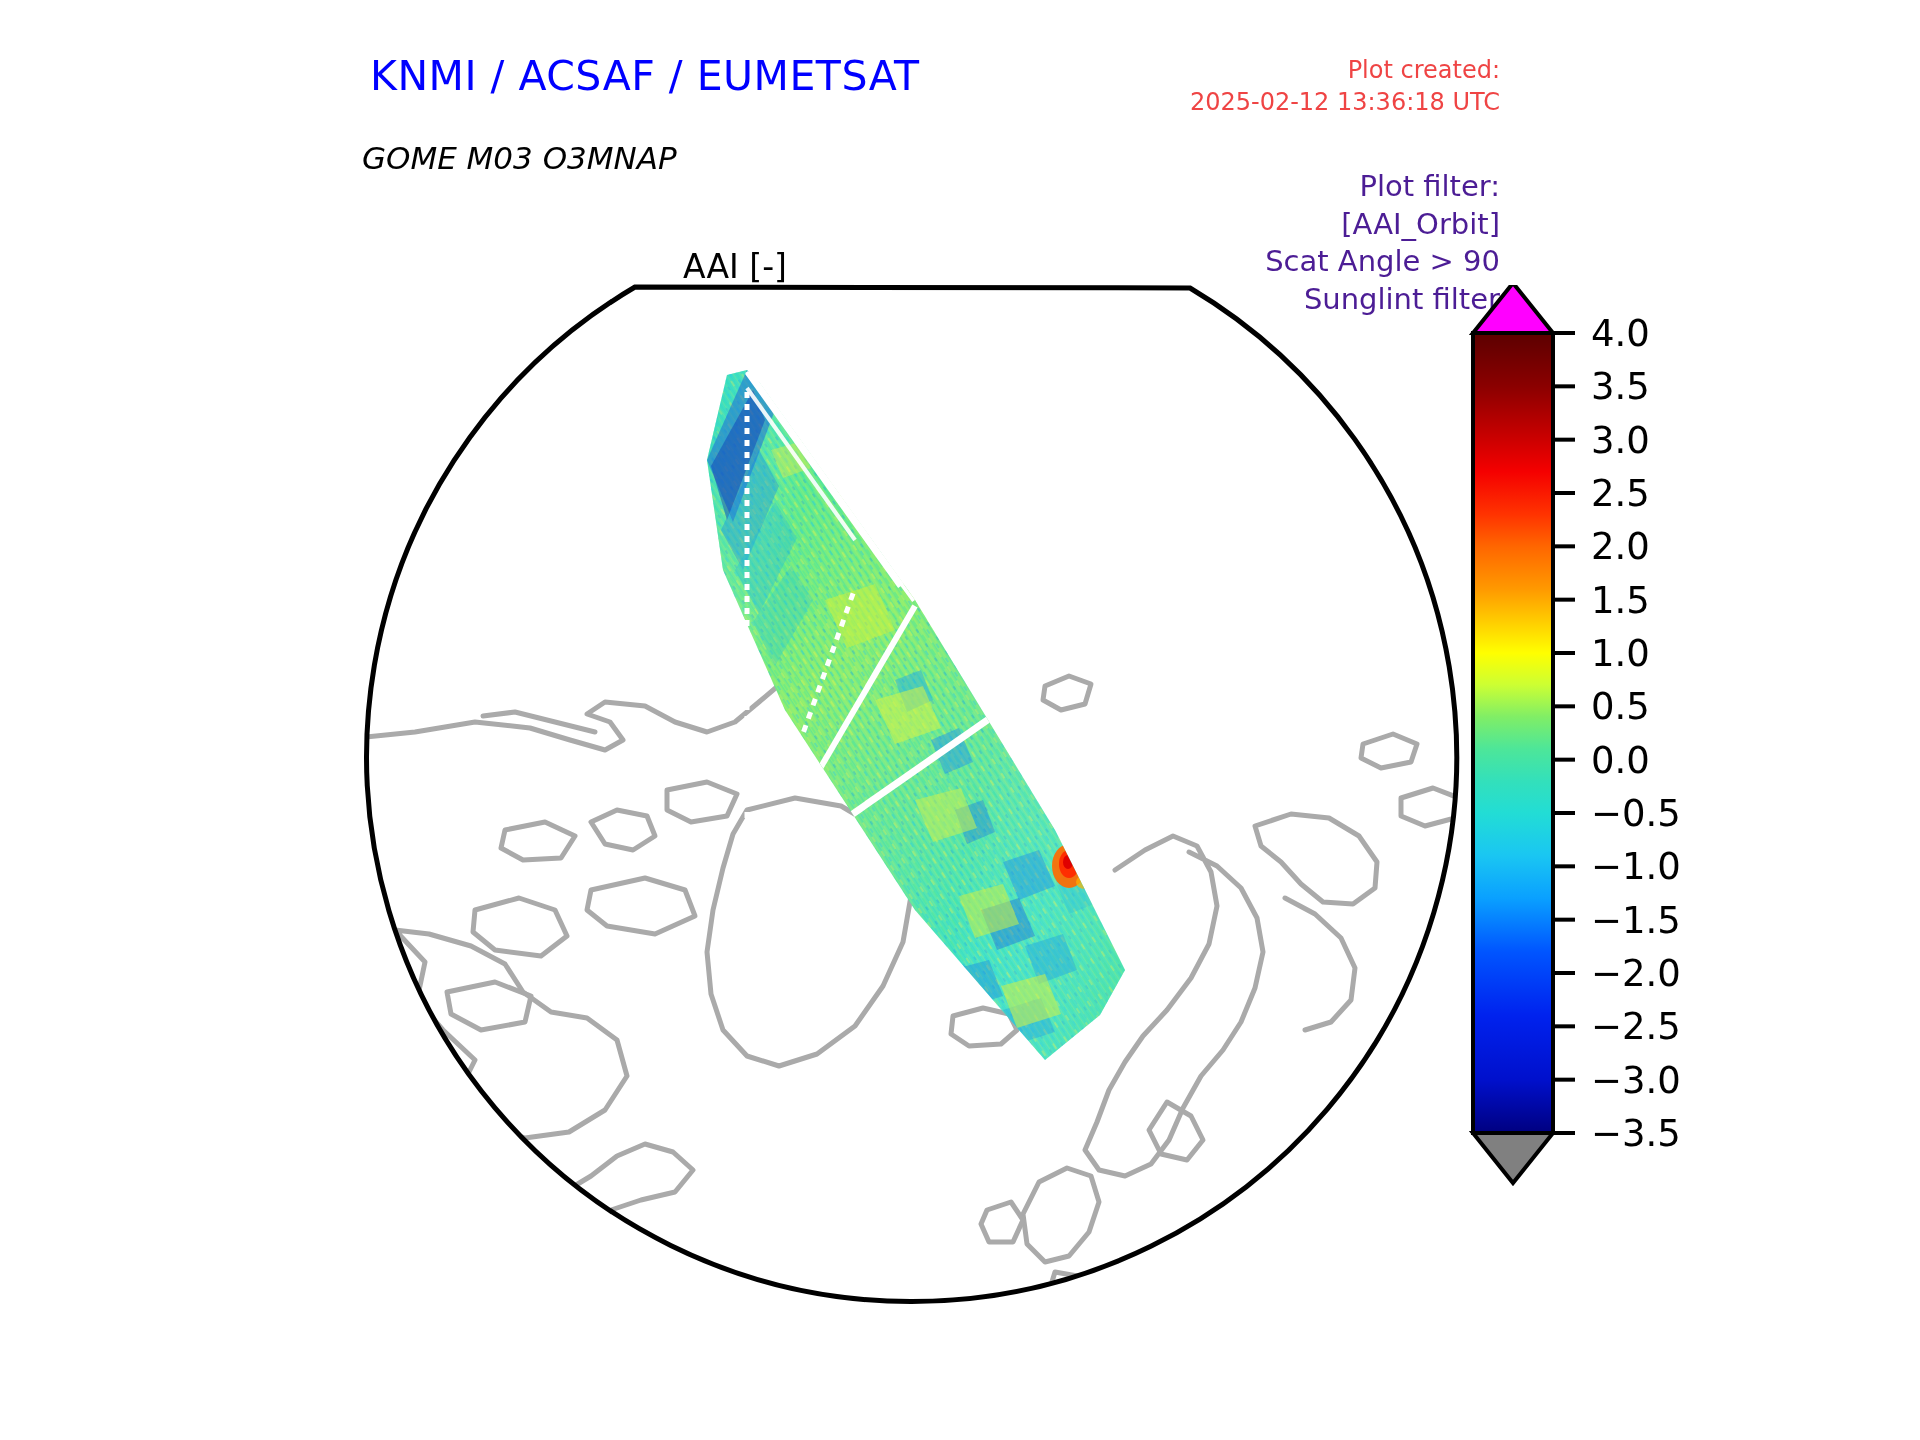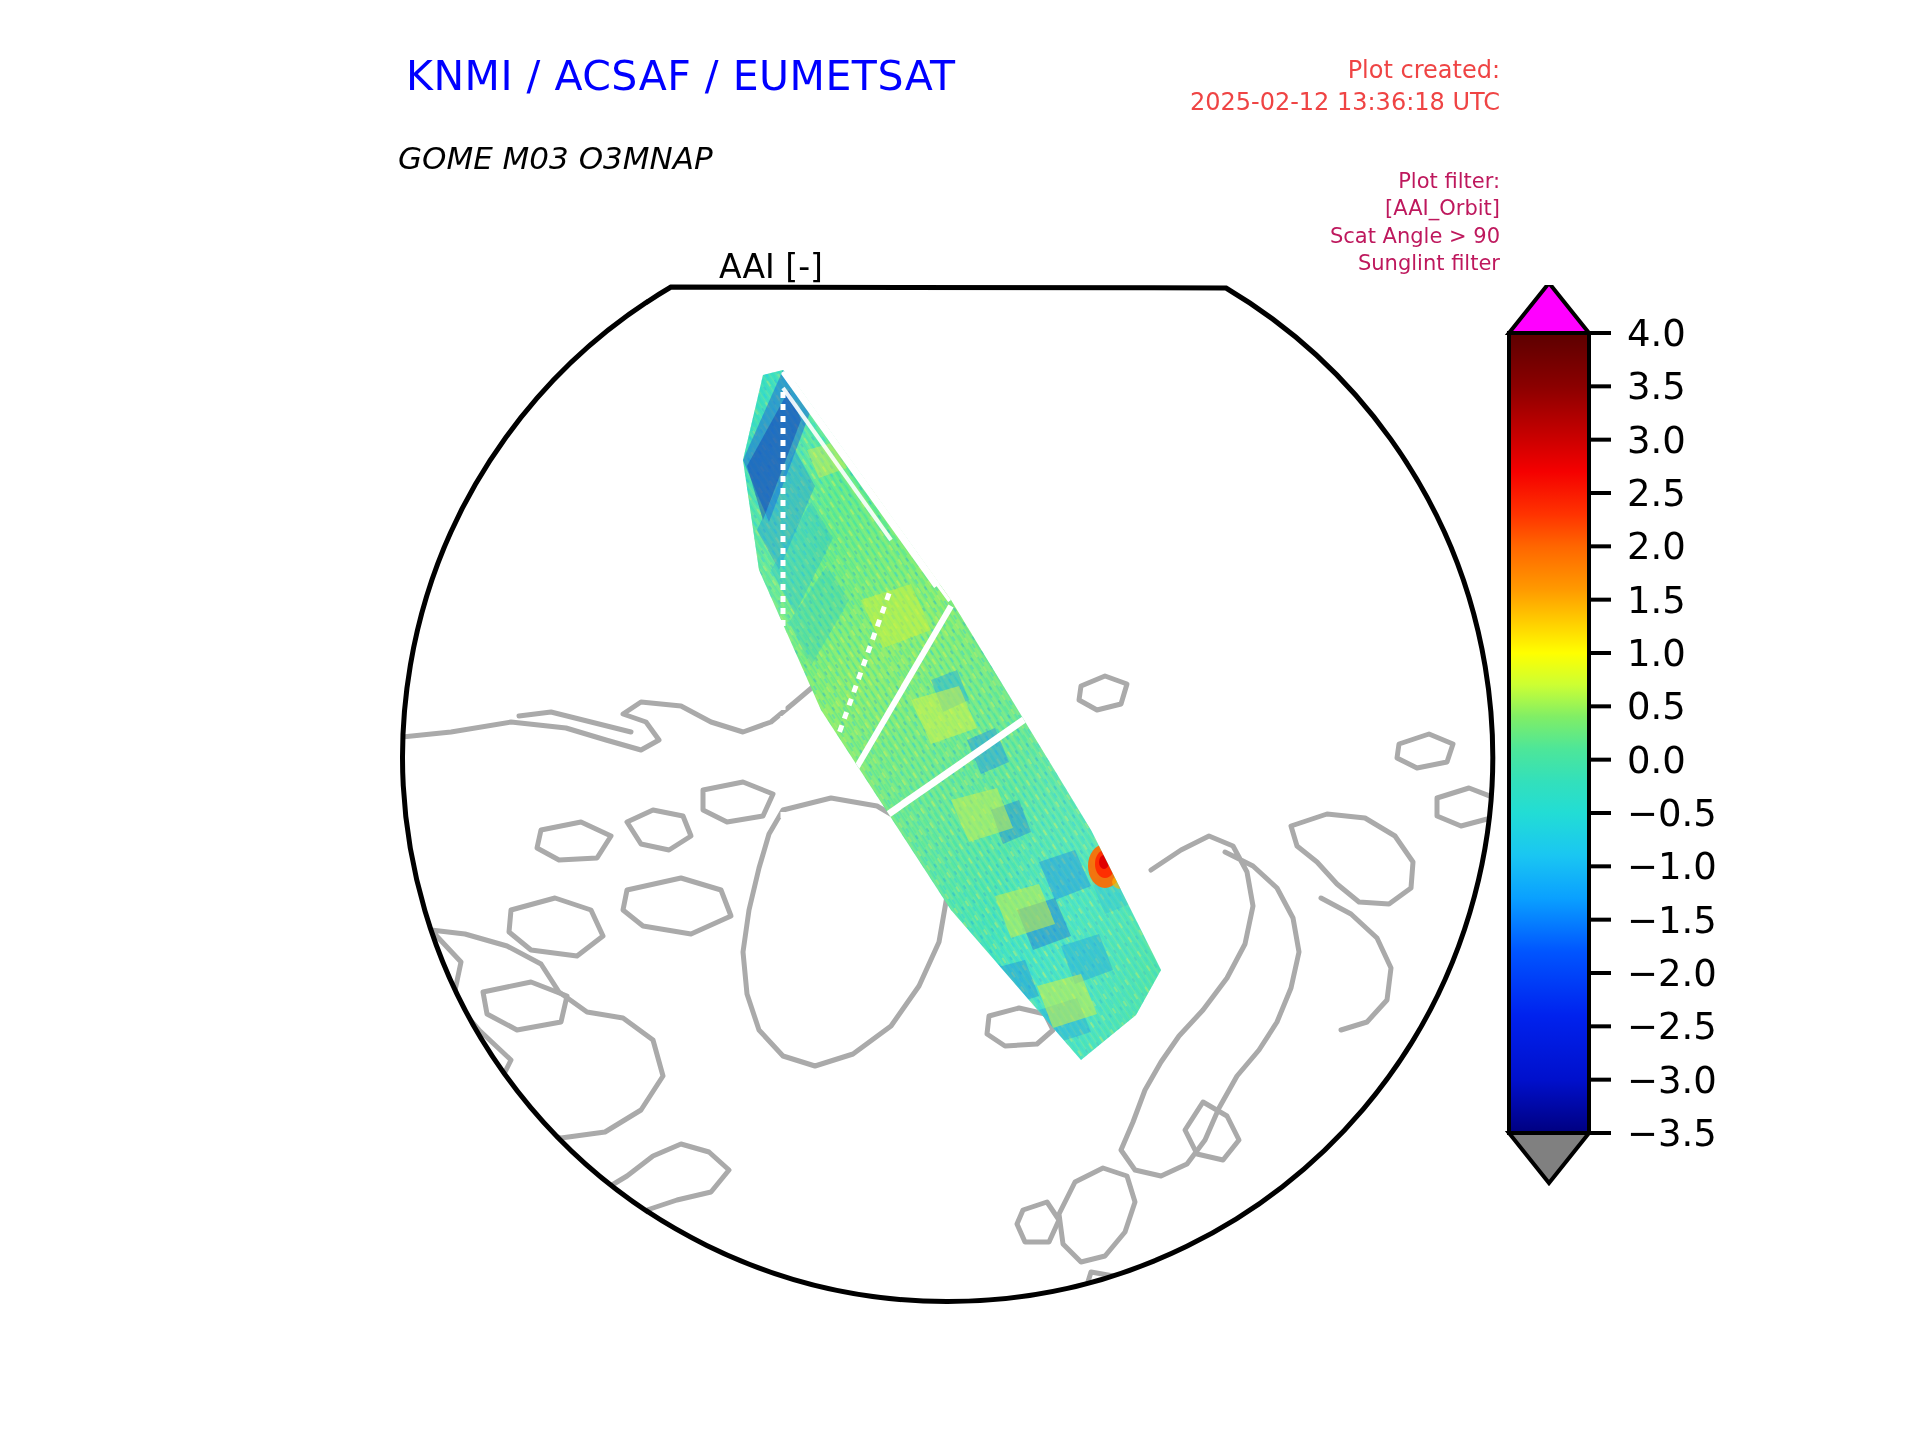--- a/index.html
+++ b/index.html
@@ -1,30 +1,30 @@
 <!DOCTYPE html>
 <html><head>
 <meta charset="utf-8">
 <style>
   html,body{margin:0;padding:0;background:#ffffff;}
   body{width:1920px;height:1440px;position:relative;overflow:hidden;
        font-family:"DejaVu Sans","Liberation Sans",sans-serif;}
 
-  .abs{position:absolute;margin-left:36px;}
+  .abs{position:absolute;}
 
   
   #org-title{left:370px;top:52px;font-size:41px;color:#0000ff;letter-spacing:0.5px;
              white-space:nowrap;}
   #plot-created{right:420px;top:55px;text-align:right;font-size:24px;color:#ef4444;line-height:1.32;}
   #plot-created div{white-space:nowrap;}
 
   #product-block{left:362px;top:138px;font-size:31px;color:#000;line-height:1.33;font-style:italic;}
   #product-block div{white-space:nowrap;}
 
-  #filter-block{right:420px;top:168px;text-align:right;font-size:21px;color:#be185d;
+  #filter-block{right:420px;top:168px;text-align:right;font-size:29px;color:#4c1d95;
                 line-height:1.30;}
   #filter-block div{white-space:nowrap;}
 
   #axes-title{left:0;top:247px;width:1470px;text-align:center;font-size:33px;color:#000;}
 
   
   #map-wrap{left:355px;top:270px;width:1120px;height:1060px;}
   #map-svg{display:block;width:1120px;height:1060px;}
 
   

